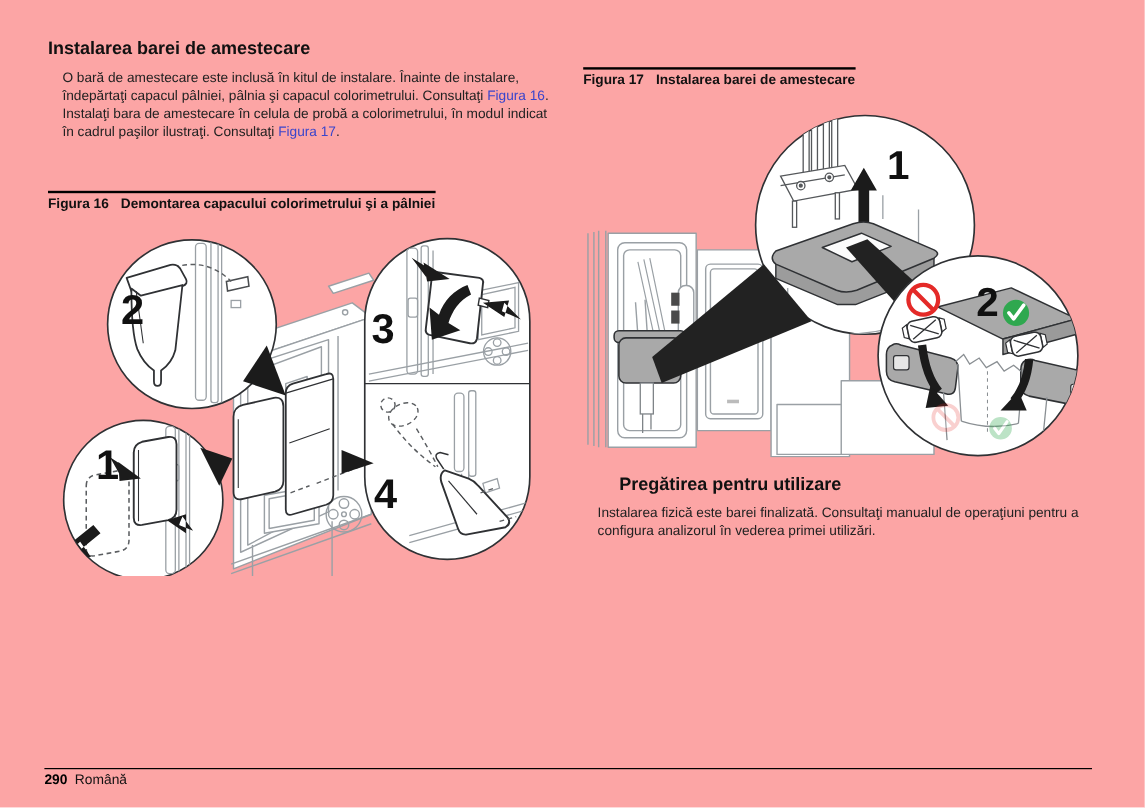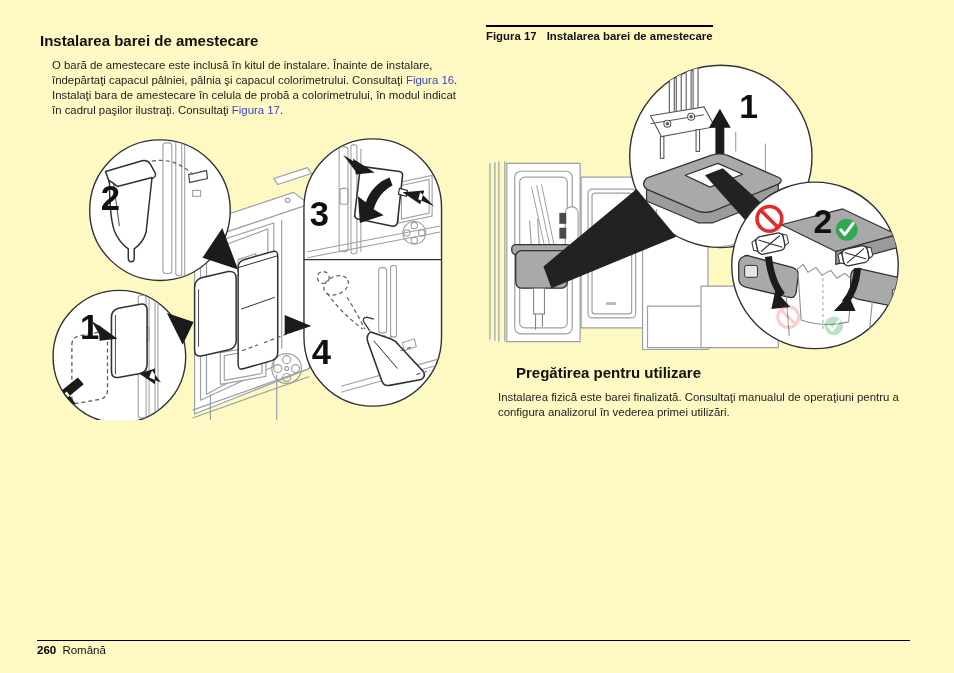--- a/index.html
+++ b/index.html
@@ -1,27 +1,27 @@
 <!DOCTYPE html>
 <html><head>
 <meta charset="utf-8">
 <style>
   html,body{margin:0;padding:0;background:#fff;}
   body{width:954px;height:673px;overflow:hidden;position:relative;
        font-family:"Liberation Sans", sans-serif;color:#1d1d1d;
        -webkit-font-smoothing:antialiased;}
-  .page{position:absolute;inset:0;background:#fef9c3;padding-left:44px;}
+  .page{position:absolute;inset:0;background:#fca5a5;padding-left:44px;}
   .col-left{position:absolute;left:40px;top:25px;width:424px;}
   .col-right{position:absolute;left:486px;top:25px;width:436px;}
   h1.section{font-size:15px;font-weight:bold;margin:7px 0 9px 0;color:#111;}
   p.body{font-size:11.4px;line-height:15px;margin:0 0 10px 12px;color:#222;}
   a.link{color:#3a45cc;text-decoration:none;cursor:pointer;}
   .figblock{margin-top:6px;}
   .figcap{display:inline-block;border-top:2px solid #000;padding-top:3px;
-          font-size:11.4px;font-weight:bold;color:#111;white-space:nowrap;}
+          font-size:11.4px;font-weight:bold;color:#111;white-space:nowrap;margin-top:31px;}
   .figcap .cap-label{margin-right:10px;}
   svg.illustration{display:block;}
   #fig16-svg{margin:13px 0 0 4px;}
   #fig17-svg{margin:8px 0 0 0;}
   .footer{position:absolute;left:37px;right:44px;top:640px;
           border-top:1.6px solid #000;padding-top:3px;font-size:11.5px;}
   .pgnum{font-weight:bold;color:#000;}
   .lang{margin-left:3px;color:#111;}
   .stepnum{font:bold 35px "Liberation Sans",sans-serif;fill:#101010;}
   .stepnum17{font:bold 34px "Liberation Sans",sans-serif;fill:#101010;}
@@ -30,20 +30,23 @@
 <body>
 
 <div class="page">
 
   <div class="col-left">
     <h1 class="section">Instalarea barei de amestecare</h1>
 
     <p class="body"><span>O bară de amestecare este inclusă în kitul de instalare. Înainte de instalare, îndepărtaţi capacul pâlniei, pâlnia şi capacul colorimetrului. Consultaţi </span><a class="link">Figura 16</a><span>. Instalaţi bara de amestecare în celula de probă a colorimetrului, în modul indicat în cadrul paşilor ilustraţi. Consultaţi </span><a class="link">Figura 17</a><span>.</span></p>
 
     <div class="figblock">
+      <div class="figcap">
+        <span class="cap-label">Figura 16</span><span>Demontarea capacului colorimetrului şi a pâlniei</span>
+      </div>
 
       
       <svg id="fig16-svg" class="illustration" width="416" height="289" viewBox="0 0 420 292">
         <defs>
           <clipPath id="clipStad">
               <rect x="262.5" y="8" width="139" height="270" rx="69.5"></rect>
             </clipPath>
           <clipPath id="clipC2">
               <circle cx="117" cy="80" r="71"></circle>
             </clipPath>
@@ -339,16 +342,16 @@
           <text class="stepnum17" x="340" y="182" text-anchor="middle">2</text>
         </g>
       </svg>
     </div>
 
     <h1 class="section" style="margin-top:14px;margin-left:30px;">Pregătirea pentru utilizare</h1>
     <p class="body">Instalarea fizică este barei finalizată. Consultaţi manualul de operaţiuni pentru a configura analizorul în vederea primei utilizări.</p>
   </div>
 
   <div class="footer">
-    <span class="pgnum">260</span>
+    <span class="pgnum">290</span>
     <span class="lang">Română</span>
   </div>
 </div>
 
 </body></html>

